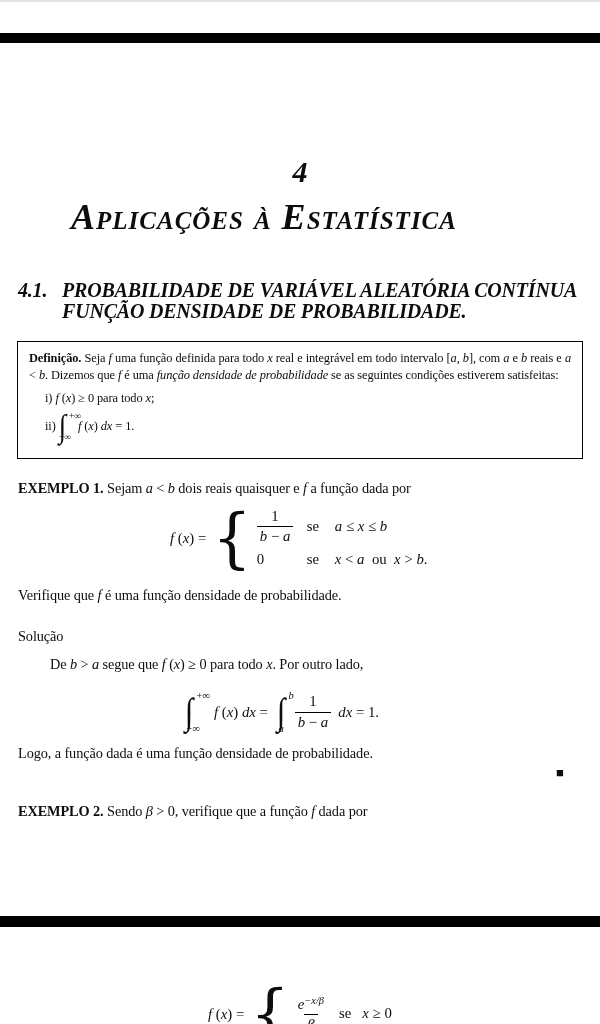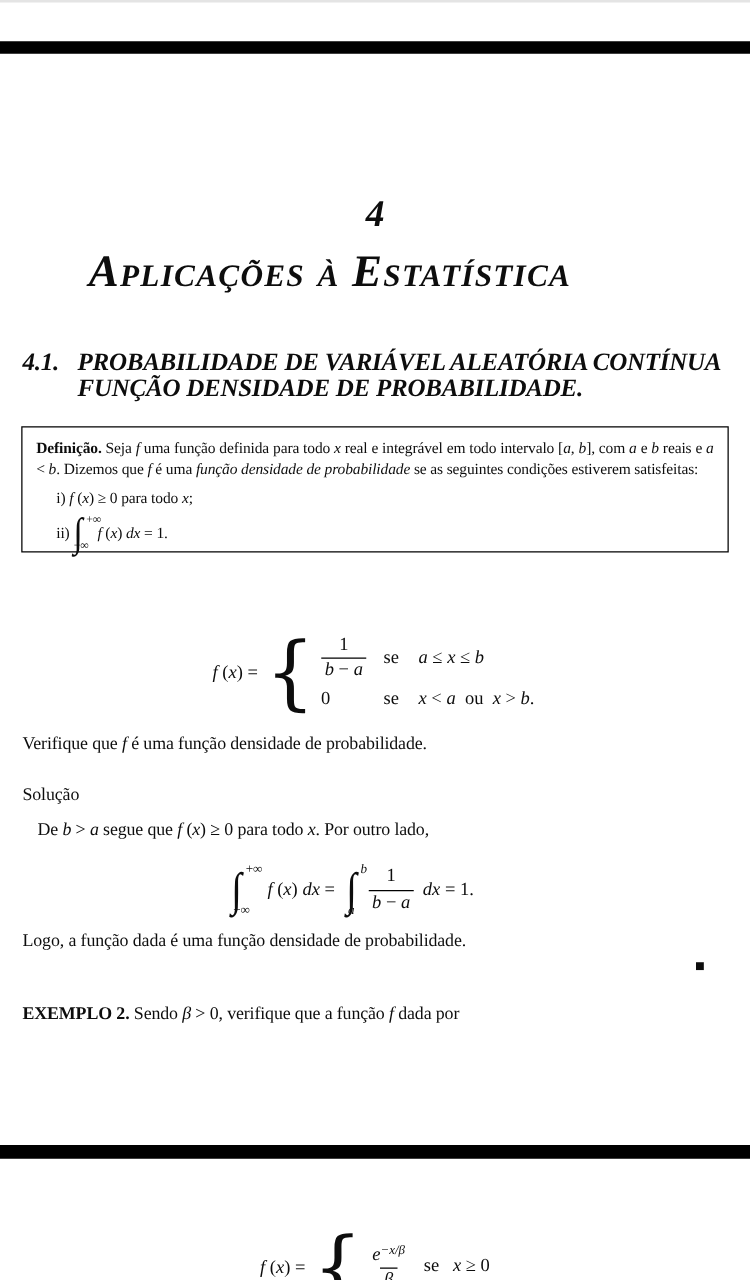--- a/index.html
+++ b/index.html
@@ -17,21 +17,21 @@
            font-size:30px;font-weight:bold;font-style:italic;line-height:1;}
   .chaptitle{position:absolute;top:199px;left:0;width:528px;text-align:center;
              font-size:36px;font-weight:bold;font-style:italic;font-variant:small-caps;
              letter-spacing:1px;line-height:1;}
 
   .secheading{position:absolute;top:280px;left:18px;display:flex;
               font-weight:bold;font-size:20px;line-height:21px;letter-spacing:-0.2px;font-style:italic;}
   .secnum{width:44px;flex:none;}
 
   
-  .defbox{position:absolute;top:341px;left:17px;width:566px;height:101px;box-sizing:border-box;
+  .defbox{position:absolute;top:341px;left:17px;width:566px;height:118px;box-sizing:border-box;
           border:1.5px solid #000;padding:8px 11px;font-size:12.4px;line-height:16.5px;
           letter-spacing:-0.1px;}
   .defpara{text-align:justify;}
   .condi{margin-top:7px;margin-left:16px;}
   .condii{margin-left:16px;display:flex;align-items:center;margin-top:1px;}
   .condii .cii-label{margin-right:3px;}
 
   
   .intwrap{display:inline-flex;align-items:center;}
   .isign{display:inline-block;line-height:0.85;transform:scaleY(1.2);}
@@ -47,21 +47,21 @@
   
   .frac{display:inline-flex;flex-direction:column;align-items:center;line-height:1.15;}
   .frac .fnum{padding:0 3px 1px 3px;}
   .frac .fden{border-top:1px solid #000;padding:1px 3px 0 3px;}
 
   
   .bodyline{position:absolute;left:18px;font-size:14.3px;letter-spacing:-0.1px;line-height:18px;}
   .ex1head{top:479px;}
   .verline{top:586px;}
   .solucao{top:627px;}
-  .solline{top:655px;left:30px;}
+  .solline{top:655px;left:50px;}
   .logoline{top:744px;}
   .ex2head{top:802px;}
 
   
   .formula1{position:absolute;top:507px;left:170px;display:flex;align-items:center;font-size:14.8px;}
   .formula2{position:absolute;top:983px;left:208px;display:flex;align-items:center;font-size:14.8px;}
   .brace{font-size:62px;font-weight:300;line-height:1;margin:0 5px 0 6px;
          transform:scaleY(1.05);font-family:"DejaVu Serif",serif;}
   .pwgrid{display:grid;grid-template-columns:48px 26px auto;column-gap:2px;row-gap:6px;align-items:center;}
   .pwgrid > span{justify-self:start;}
@@ -113,20 +113,21 @@
         <span class="isign sm">∫</span>
         <span class="ilims sm">
           <span class="up">+∞</span>
           <span class="lo">−∞</span>
         </span>
       </span>
       <span><span class="i">f</span><span> (</span><span class="i">x</span><span>) </span><span class="i">dx</span><span> = 1.</span></span>
     </div>
   </div>
 
+  <div class="bodyline ex1head"><span class="b">EXEMPLO 1.</span><span> Sejam </span><span class="i">a</span><span> &lt; </span><span class="i">b</span><span> dois reais quaisquer e </span><span class="i">f</span><span> a função dada por</span></div>
 
   <div class="formula1">
     <span class="fx-lhs"><span class="i">f</span><span> (</span><span class="i">x</span><span>) =</span></span>
     <span class="brace">{</span>
     <span class="pwgrid">
       <span class="frac">
         <span class="fnum">1</span>
         <span class="fden"><span class="i">b</span><span> − </span><span class="i">a</span></span>
       </span>
       <span class="se">se</span>

